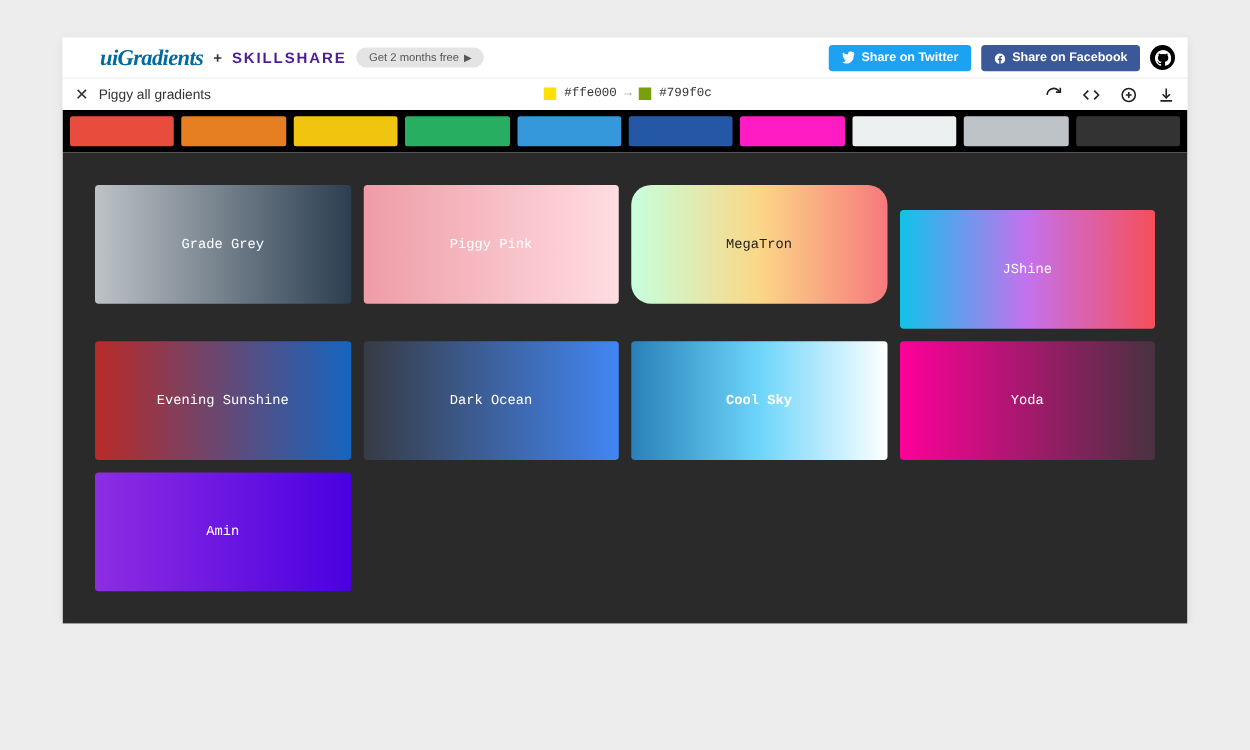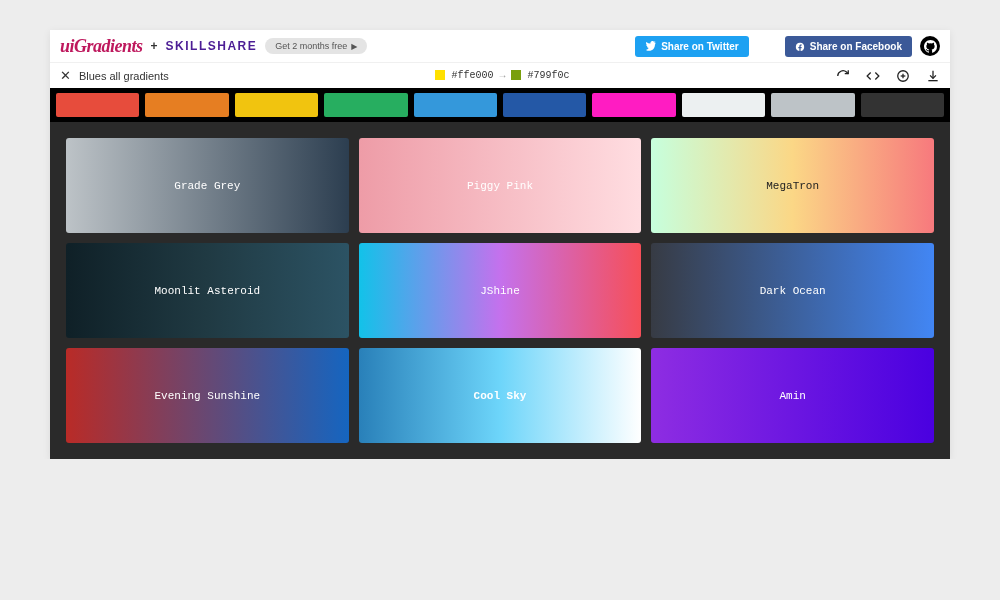--- a/index.html
+++ b/index.html
@@ -23,22 +23,23 @@
     height: 32px;
     padding: 0 10px;
     gap: 8px;
     background: #fff;
   }
   .brand {
     font-family: "Brush Script MT","Segoe Script",cursive;
     font-style: italic;
     font-weight: 700;
     font-size: 18px;
-    color: #be185d;
+    color: #0369a1;
     letter-spacing: -0.5px;
+    margin-left: 20px;
   }
   .plus { color: #333; font-size: 12px; font-weight: 600; }
   .skill {
     color: #4c1d95;
     font-weight: 700;
     font-size: 12px;
     letter-spacing: 1.5px;
   }
   .pill {
     background: #e4e4e4;
@@ -58,21 +59,21 @@
     align-items: flex-end;
     gap: 5px;
     color: #fff;
     font-size: 10px;
     font-weight: 600;
     padding: 5px 10px;
     border-radius: 3px;
     cursor: pointer;
   }
   .btn-tw { background: #1da1f2; }
-  .btn-fb { background: #3b5998; margin-left: 28px; }
+  .btn-fb { background: #3b5998; }
   .gh-icon {
     width: 20px; height: 20px;
     background: #000;
     border-radius: 50%;
     display: flex;
     align-items: center;
     justify-content: center;
     cursor: pointer;
   }
   .gh-icon svg { fill: #fff; }
@@ -128,23 +129,23 @@
   }
   .strip .tile {
     flex: 1;
     height: 24px;
     border-radius: 2px;
     cursor: pointer;
   }
   
   .griddark {
     background: #2a2a2a;
-    padding: 16px;
+    padding: 26px;
     display: grid;
-    grid-template-columns: repeat(3, 1fr);
+    grid-template-columns: repeat(4, 1fr);
     gap: 10px;
   }
   .card {
     height: 95px;
     border-radius: 3px;
     display: flex;
     align-items: center;
     justify-content: center;
     font-family: "Courier New", monospace;
     font-size: 11px;
@@ -181,21 +182,21 @@
     </span>
     <span class="gh-icon">
       <svg width="13" height="13" viewBox="0 0 16 16">
           <path d="M8 0C3.58 0 0 3.58 0 8c0 3.54 2.29 6.53 5.47 7.59.4.07.55-.17.55-.38l-.01-1.33c-2.23.48-2.7-1.07-2.7-1.07-.36-.93-.89-1.18-.89-1.18-.73-.5.05-.49.05-.49.8.06 1.23.83 1.23.83.71 1.22 1.87.87 2.33.66.07-.52.28-.87.5-1.07-1.78-.2-3.64-.89-3.64-3.95 0-.87.31-1.58.82-2.14-.08-.2-.36-1.02.08-2.12 0 0 .67-.21 2.2.82a7.6 7.6 0 014 0c1.53-1.03 2.2-.82 2.2-.82.44 1.1.16 1.92.08 2.12.51.56.82 1.27.82 2.14 0 3.07-1.87 3.75-3.65 3.95.29.25.54.73.54 1.48l-.01 2.2c0 .21.15.46.55.38A8 8 0 0016 8c0-4.42-3.58-8-8-8z"></path>
         </svg>
     </span>
   </div>
 
   <div class="secondbar">
     <span class="closex">✕</span>
-    <span class="showall">Blues all gradients</span>
+    <span class="showall">Piggy all gradients</span>
     <span class="spacer"></span>
     <span class="hexwrap">
       <span class="sw" style="background:#ffe000"></span>
       <span>#ffe000</span>
       <span class="arrow">→</span>
       <span class="sw" style="background:#799f0c"></span>
       <span>#799f0c</span>
     </span>
     <span class="spacer"></span>
     <span class="toolicons">
@@ -241,36 +242,36 @@
       <div class="tile" style="background: rgb(51, 51, 51);"></div>
     </div>
 
   <div class="griddark">
       <div class="card" style="background: linear-gradient(90deg, rgb(189, 195, 199), rgb(44, 62, 80));">
         <span>Grade Grey</span>
       </div>
       <div class="card" style="background: linear-gradient(90deg, rgb(238, 156, 167), rgb(255, 221, 225)); text-align: center;">
         <span>Piggy Pink</span>
       </div>
-      <div class="card dark-text" style="background: linear-gradient(90deg, rgb(198, 255, 221), rgb(251, 215, 134), rgb(247, 121, 125));">
+      <div class="card dark-text" style="background: linear-gradient(90deg, rgb(198, 255, 221), rgb(251, 215, 134), rgb(247, 121, 125)); border-radius: 16px;">
         <span>MegaTron</span>
       </div>
-      <div class="card" style="background: linear-gradient(90deg, rgb(15, 32, 39), rgb(32, 58, 67), rgb(44, 83, 100));">
-        <span>Moonlit Asteroid</span>
-      </div>
-      <div class="card" style="background: linear-gradient(90deg, rgb(18, 194, 233), rgb(196, 113, 237), rgb(246, 79, 89));">
+      <div class="card" style="background: linear-gradient(90deg, rgb(18, 194, 233), rgb(196, 113, 237), rgb(246, 79, 89)); margin-top: 20px;">
         <span>JShine</span>
+      </div>
+      <div class="card" style="background: linear-gradient(90deg, rgb(185, 43, 39), rgb(21, 101, 192));">
+        <span>Evening Sunshine</span>
       </div>
       <div class="card" style="background: linear-gradient(90deg, rgb(55, 59, 68), rgb(66, 134, 244));">
         <span>Dark Ocean</span>
       </div>
-      <div class="card" style="background: linear-gradient(90deg, rgb(185, 43, 39), rgb(21, 101, 192));">
-        <span>Evening Sunshine</span>
-      </div>
       <div class="card" style="background: linear-gradient(90deg, rgb(41, 128, 185), rgb(109, 213, 250), rgb(255, 255, 255)); font-weight: bold;">
         <span>Cool Sky</span>
       </div>
+      <div class="card" style="background: linear-gradient(90deg, rgb(255, 0, 153), rgb(73, 50, 64));">
+        <span>Yoda</span>
+      </div>
       <div class="card" style="background: linear-gradient(90deg, rgb(142, 45, 226), rgb(74, 0, 224));">
         <span>Amin</span>
       </div>
     </div>
 
 </div>
 
 </body></html>

